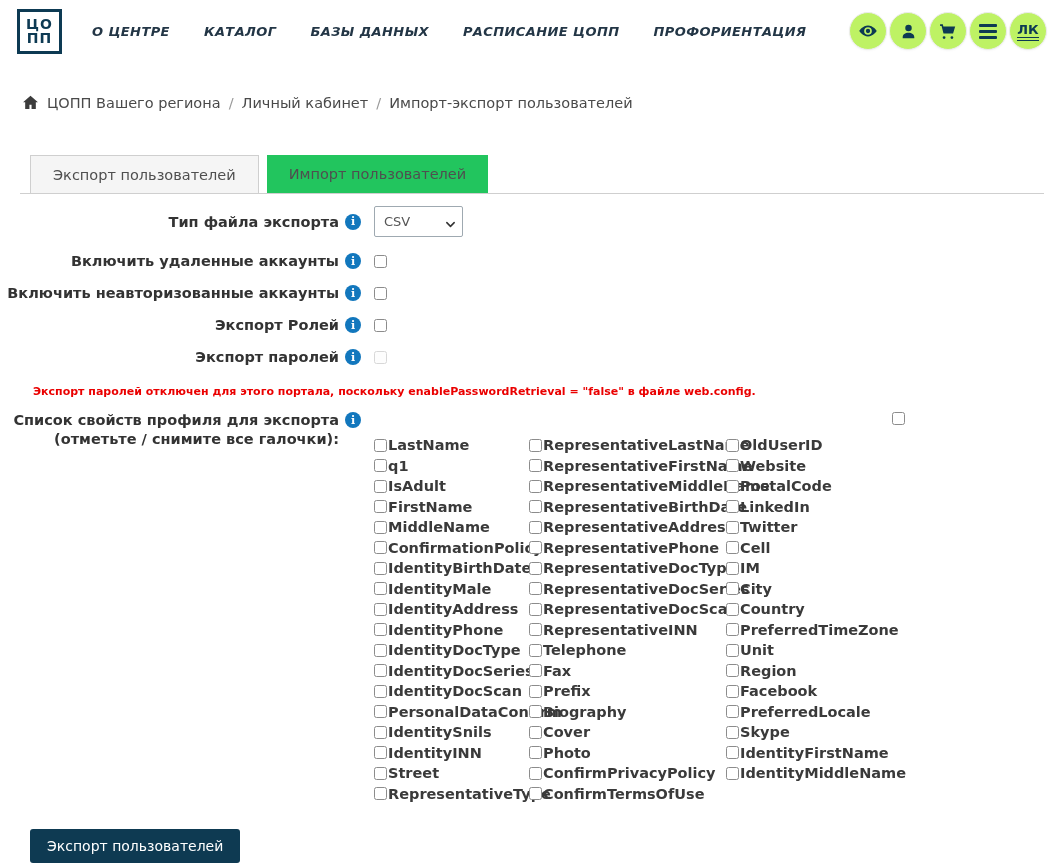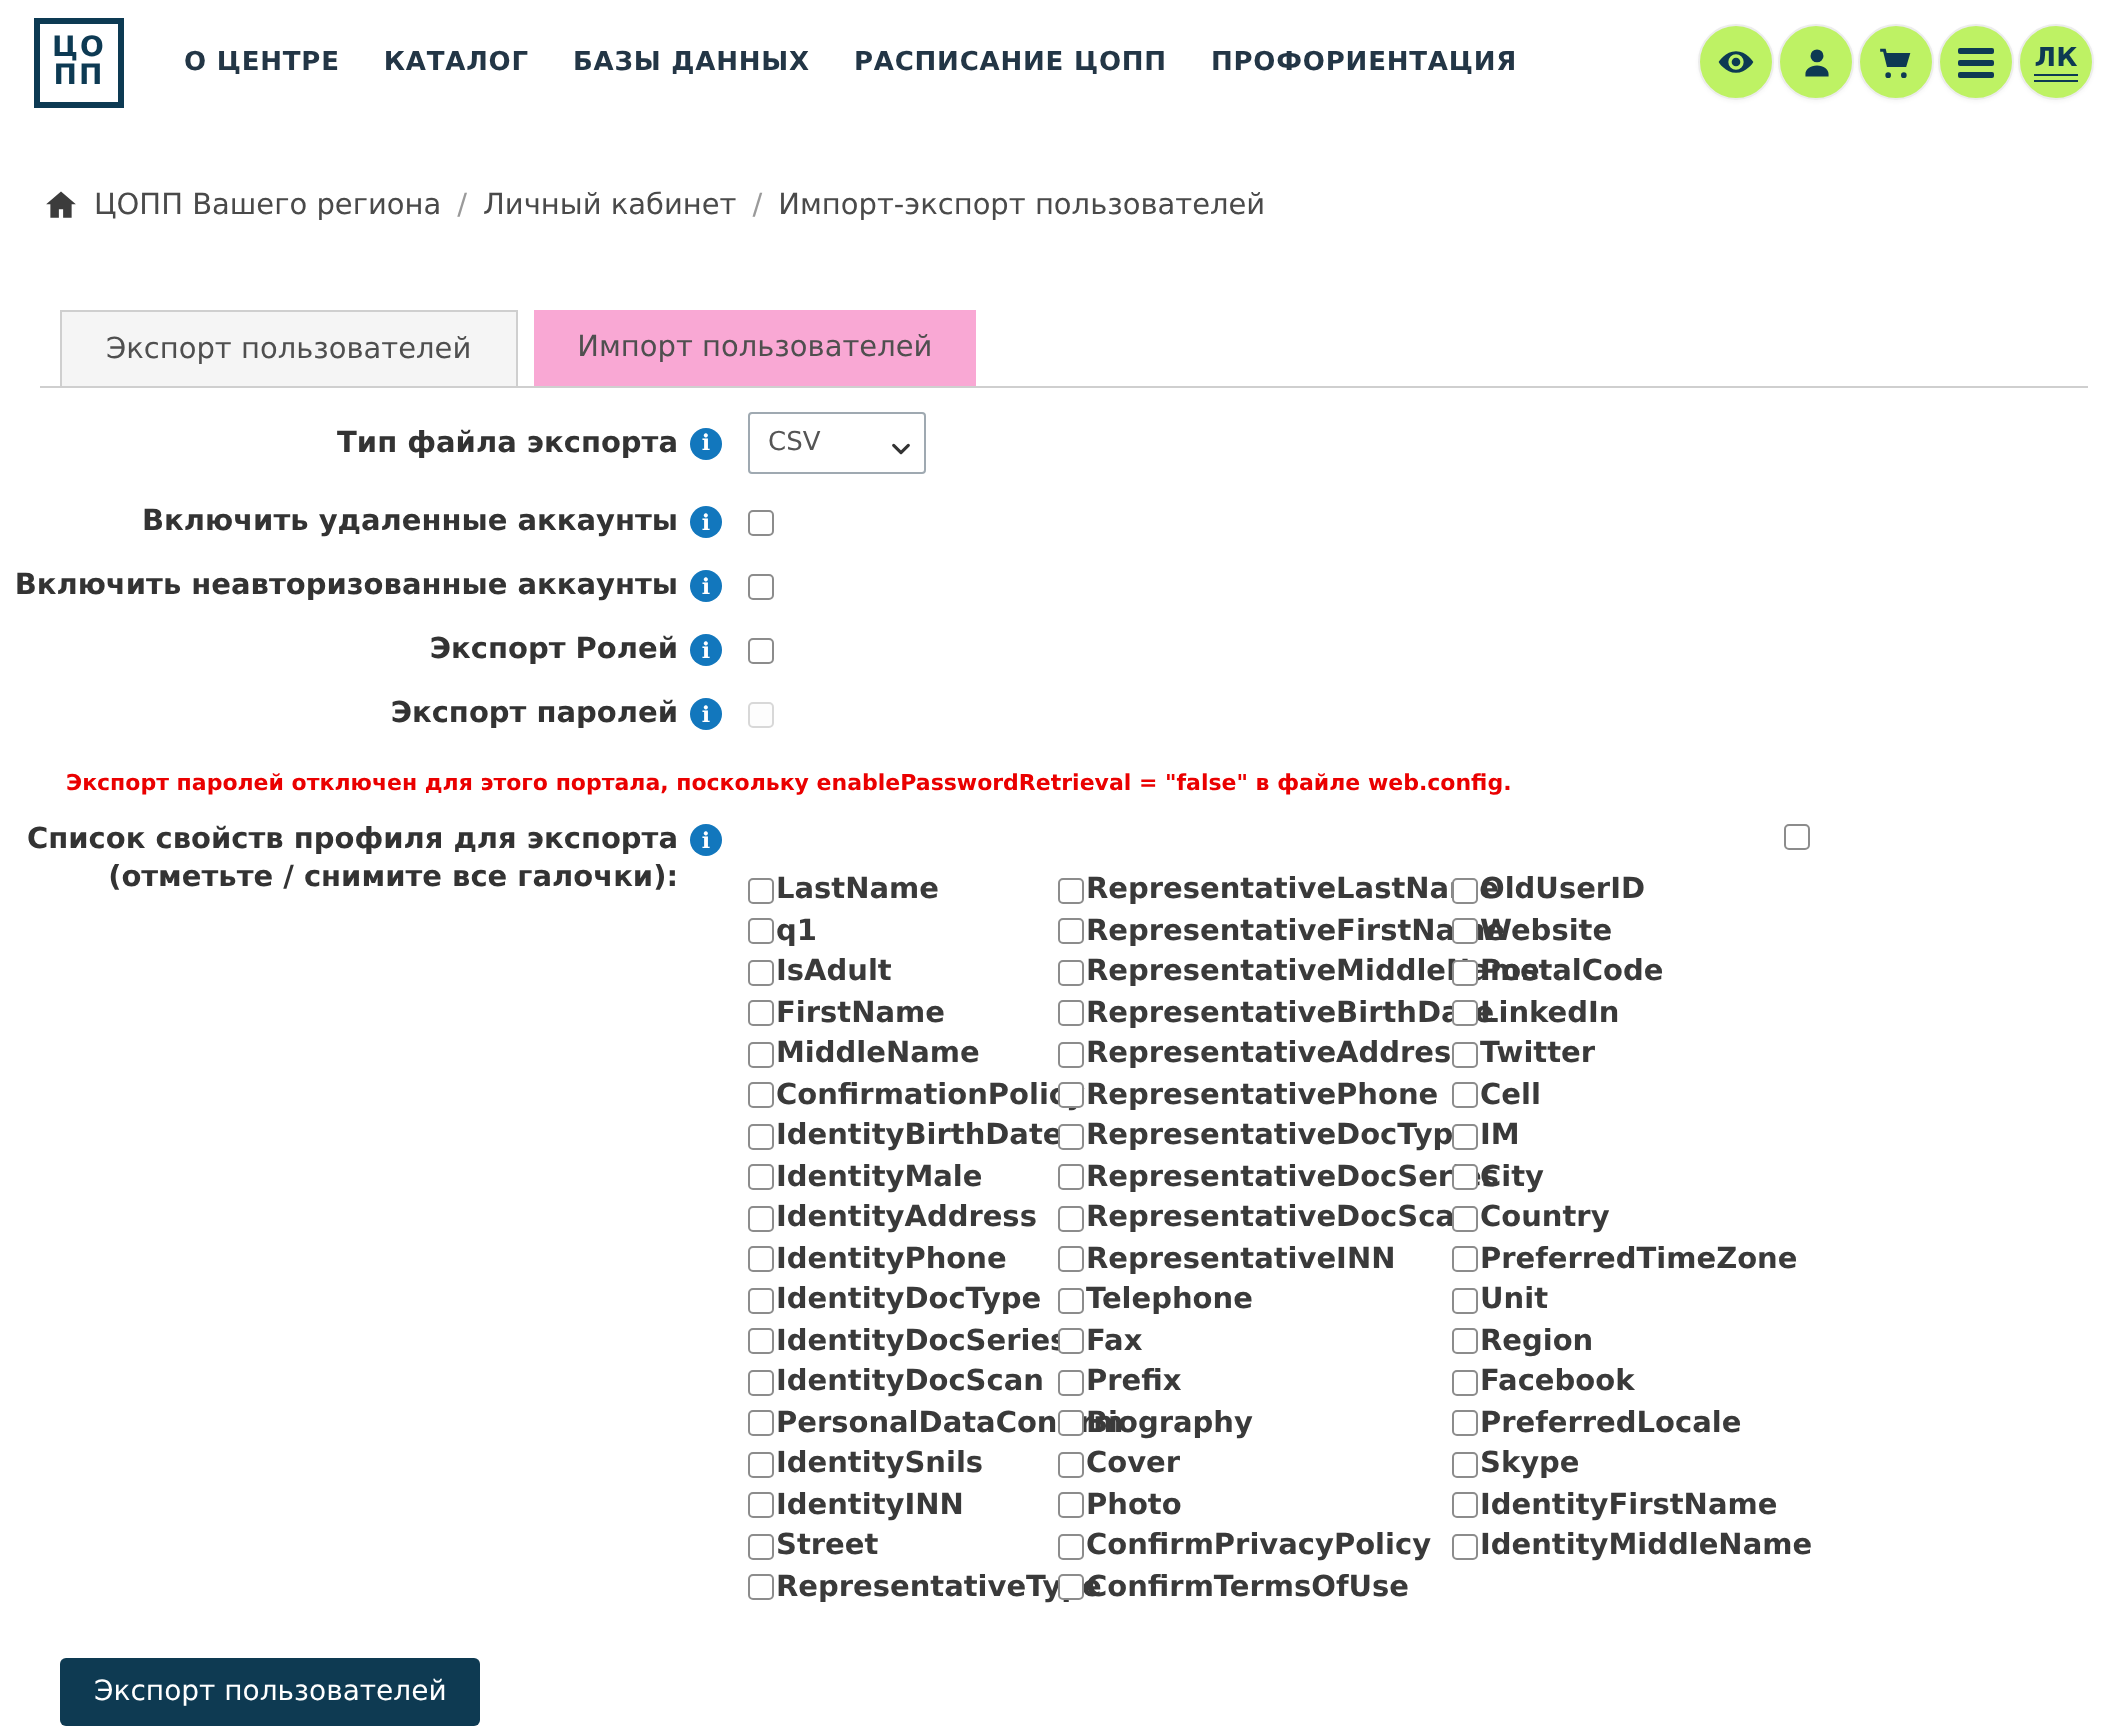--- a/index.html
+++ b/index.html
@@ -11,21 +11,21 @@
   }
   a { text-decoration: none; color: inherit; }
 
   
   .header { display: flex; align-items: center; height: 62px; padding: 0 17px; }
   .logo {
     width: 45px; height: 45px; border: 3px solid #0d3a53; color: #0d3a53;
     display: flex; flex-direction: column; align-items: center; justify-content: center;
     font-weight: bold; font-size: 14px; line-height: 14px; letter-spacing: 1px; cursor: pointer;
   }
-  .main-nav { display: flex; gap: 22px; margin-left: 30px; }
+  .main-nav { display: flex; gap: 34px; margin-left: 30px; font-style: italic; }
   .nav-link { font-size: 13px; font-weight: 700; color: #233646; letter-spacing: .4px; cursor: pointer; white-space: nowrap; }
   .header-icons { margin-left: auto; display: flex; gap: 2px; align-items: center; }
   .icon-circle {
     width: 38px; height: 38px; border-radius: 50%; border: 1px solid #ececec; background: #bef264;
     display: flex; align-items: center; justify-content: center; cursor: pointer;
     box-shadow: 0 1px 2px rgba(0,0,0,.04); color: #0d3a53;
   }
   .icon-circle svg { display: block; }
   .hamburger { display: flex; flex-direction: column; gap: 3px; }
   .hamburger span { display: block; width: 18px; height: 3px; background: #0d3a53; border-radius: 1px; }
@@ -33,21 +33,21 @@
 
   
   .breadcrumb { display: flex; align-items: center; gap: 8px; padding-left: 22px; margin-top: 32px; font-size: 14.5px; color: #4a4a4a; }
   .breadcrumb .sep { color: #9a9a9a; }
   .crumb { cursor: pointer; }
 
   
   .tab-strip { display: flex; gap: 8px; margin: 44px 20px 0 20px; padding-left: 10px; border-bottom: 1px solid #cfcfcf; }
   .tab { height: 38px; display: flex; align-items: center; padding: 0 22px; font-size: 14.5px; color: #4f4f4f; cursor: pointer; white-space: nowrap; }
   .tab.active { background: #f5f5f5; border: 1px solid #cfcfcf; border-bottom: none; }
-  .tab.inactive { background: #f9a8d4; }
+  .tab.inactive { background: #22c55e; }
 
   
   .form { margin-top: 12px; }
   .form-row { display: flex; align-items: center; margin-bottom: 16px; }
   .form-label {
     width: 361px; display: flex; justify-content: flex-end; align-items: center; gap: 6px;
     font-weight: 700; font-size: 14.5px; color: #333; text-align: right; flex: none;
   }
   .form-control { margin-left: 13px; display: flex; align-items: center; }
   .info-icon {

